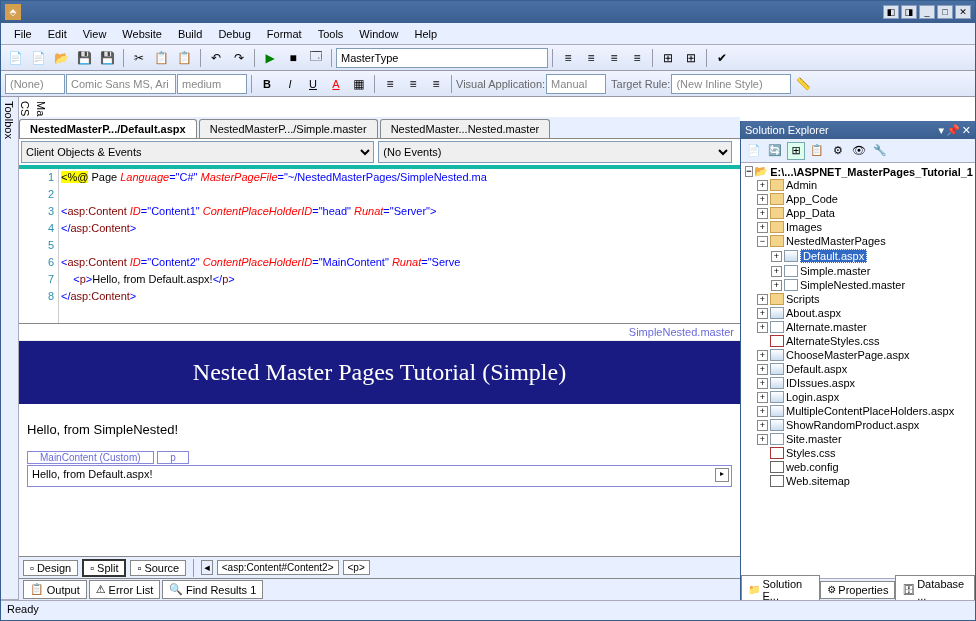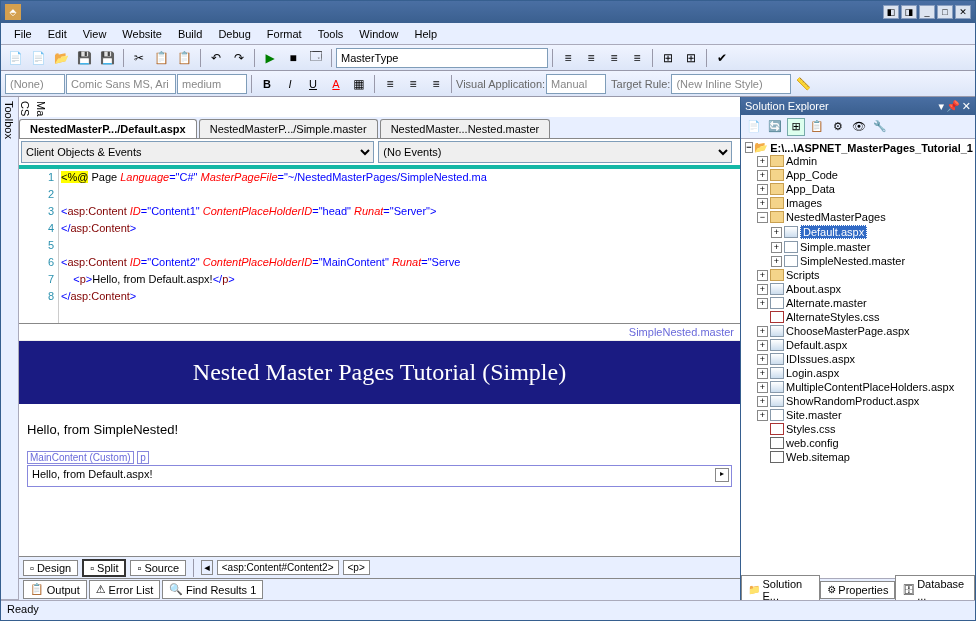--- a/index.html
+++ b/index.html
@@ -28,30 +28,30 @@
 .code { flex: 1; white-space: pre; padding-left: 2px; line-height: 17px; overflow: hidden; }
 .hl-y { background: #ffff00; }
 .kw { color: #800000; }
 .attr { color: #ff0000; font-style: italic; }
 .str { color: #0000ff; }
 .txt { color: #000; }
 .design { flex: 1; background: #fff; display: flex; flex-direction: column; overflow: hidden; }
 .design-hdr { text-align: right; color: #6a6adb; font-size: 11px; padding: 2px 6px; border-bottom: 1px solid #eee; }
 .banner { background: #1a1b82; color: #fff; font-family: "Comic Sans MS", cursive; font-size: 24px; text-align: center; padding: 18px 0; }
 .design-body { padding: 10px 8px; font-family: "Comic Sans MS", cursive; font-size: 15px; }
-.tag-label { color: #6a6adb; font-size: 10px; border: 1px solid #8888dd; display: inline-block; padding: 0 2px; margin-top: 6px; }
+.tag-label { color: #6a6adb; font-size: 10px; border: 1px solid #8888dd; display: inline-block; padding: 0 12px; margin-top: 6px; }
 .content-box { border: 1px solid #8888dd; padding: 2px 4px; position: relative; min-height: 22px; }
 .content-box .arrow { position: absolute; right: 2px; top: 2px; width: 14px; height: 14px; border: 1px solid #888; background: #fff; font-size: 8px; text-align: center; }
 .viewbar { height: 22px; background: #e8efff; border-top: 1px solid #888; display: flex; align-items: center; padding: 0 4px; gap: 4px; }
 .viewbtn { padding: 1px 6px; border: 1px solid #888; background: #fff; font-size: 11px; display: inline-flex; align-items: center; gap: 3px; }
 .viewbtn.active { background: #fff; border: 2px solid #333; }
 .crumb { border: 1px solid #888; padding: 1px 4px; background: #fff; font-size: 10px; }
 .bottomtabs { height: 22px; background: #e8efff; border-top: 1px solid #888; display: flex; align-items: center; padding: 0 4px; gap: 2px; }
 .bottomtab { padding: 2px 6px; border: 1px solid #888; background: #fff; font-size: 11px; display: inline-flex; align-items: center; gap: 3px; }
-.right-col { width: 235px; border-left: 1px solid #365f8f; display: flex; flex-direction: column; background: #fff; }
+.right-col { width: 235px; border-left: 1px solid #365f8f; display: flex; flex-direction: column; background: #fff; margin-top: 24px; }
 .panel-hdr { background: linear-gradient(#4a6fa3, #3a5f8f); color: #fff; height: 18px; display: flex; align-items: center; padding: 0 4px; font-size: 11px; }
 .panel-hdr .ctl { margin-left: auto; display: flex; gap: 2px; font-size: 9px; }
 .panel-tb { background: #e8efff; height: 24px; display: flex; align-items: center; padding: 0 4px; gap: 3px; border-bottom: 1px solid #aab; }
 .panel-tb span { width: 18px; height: 18px; display: inline-flex; align-items: center; justify-content: center; border: 1px solid transparent; font-size: 11px; }
 .tree { flex: 1; overflow: auto; padding: 2px; font-size: 11px; }
 .tree-root { font-weight: bold; display: flex; align-items: center; gap: 2px; padding-left: 2px; }
 .tree ul { list-style: none; padding-left: 14px; }
 .tree li { display: flex; align-items: center; gap: 2px; padding: 1px 0; white-space: nowrap; }
 .tree .exp { width: 11px; height: 11px; border: 1px solid #888; text-align: center; line-height: 9px; font-size: 9px; background: #fff; }
 .tree .ico { width: 14px; height: 12px; display: inline-block; }

